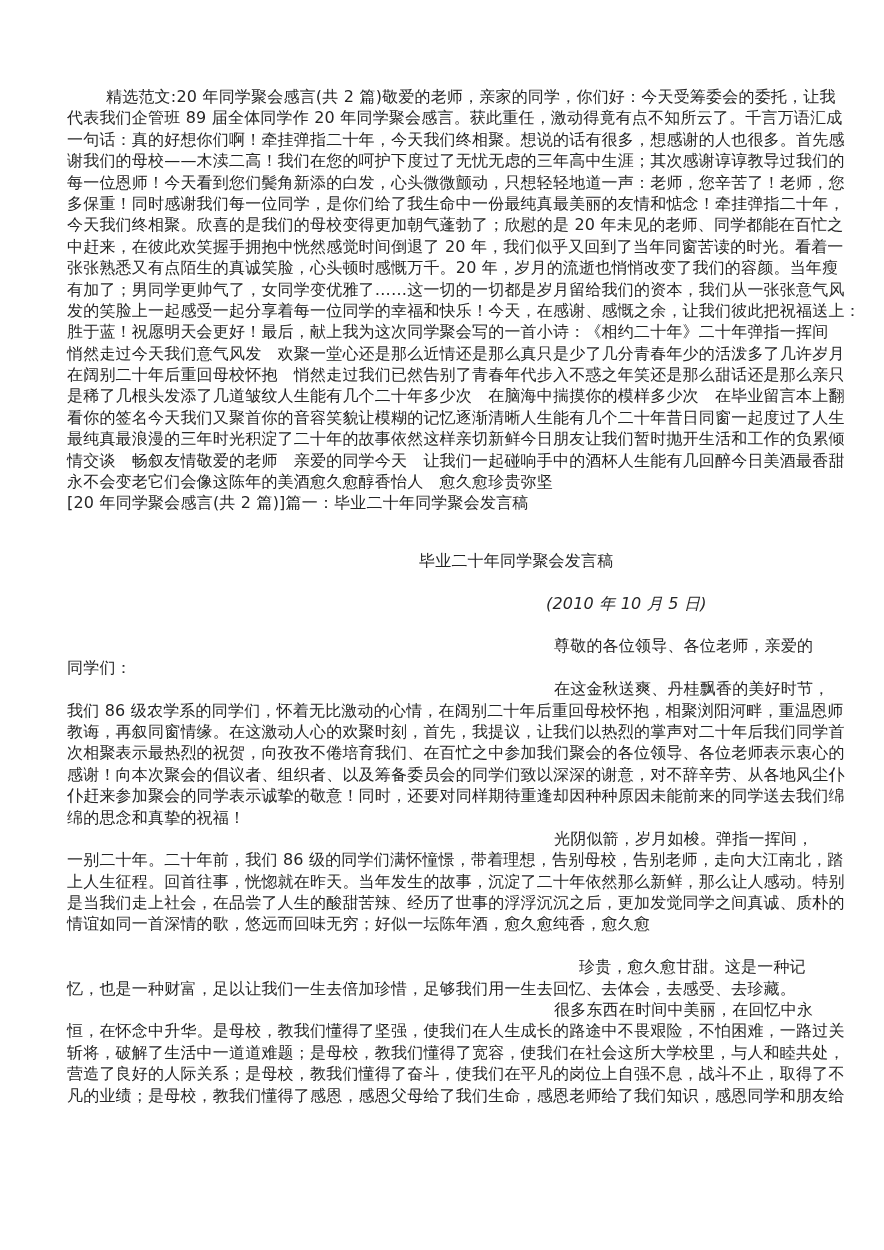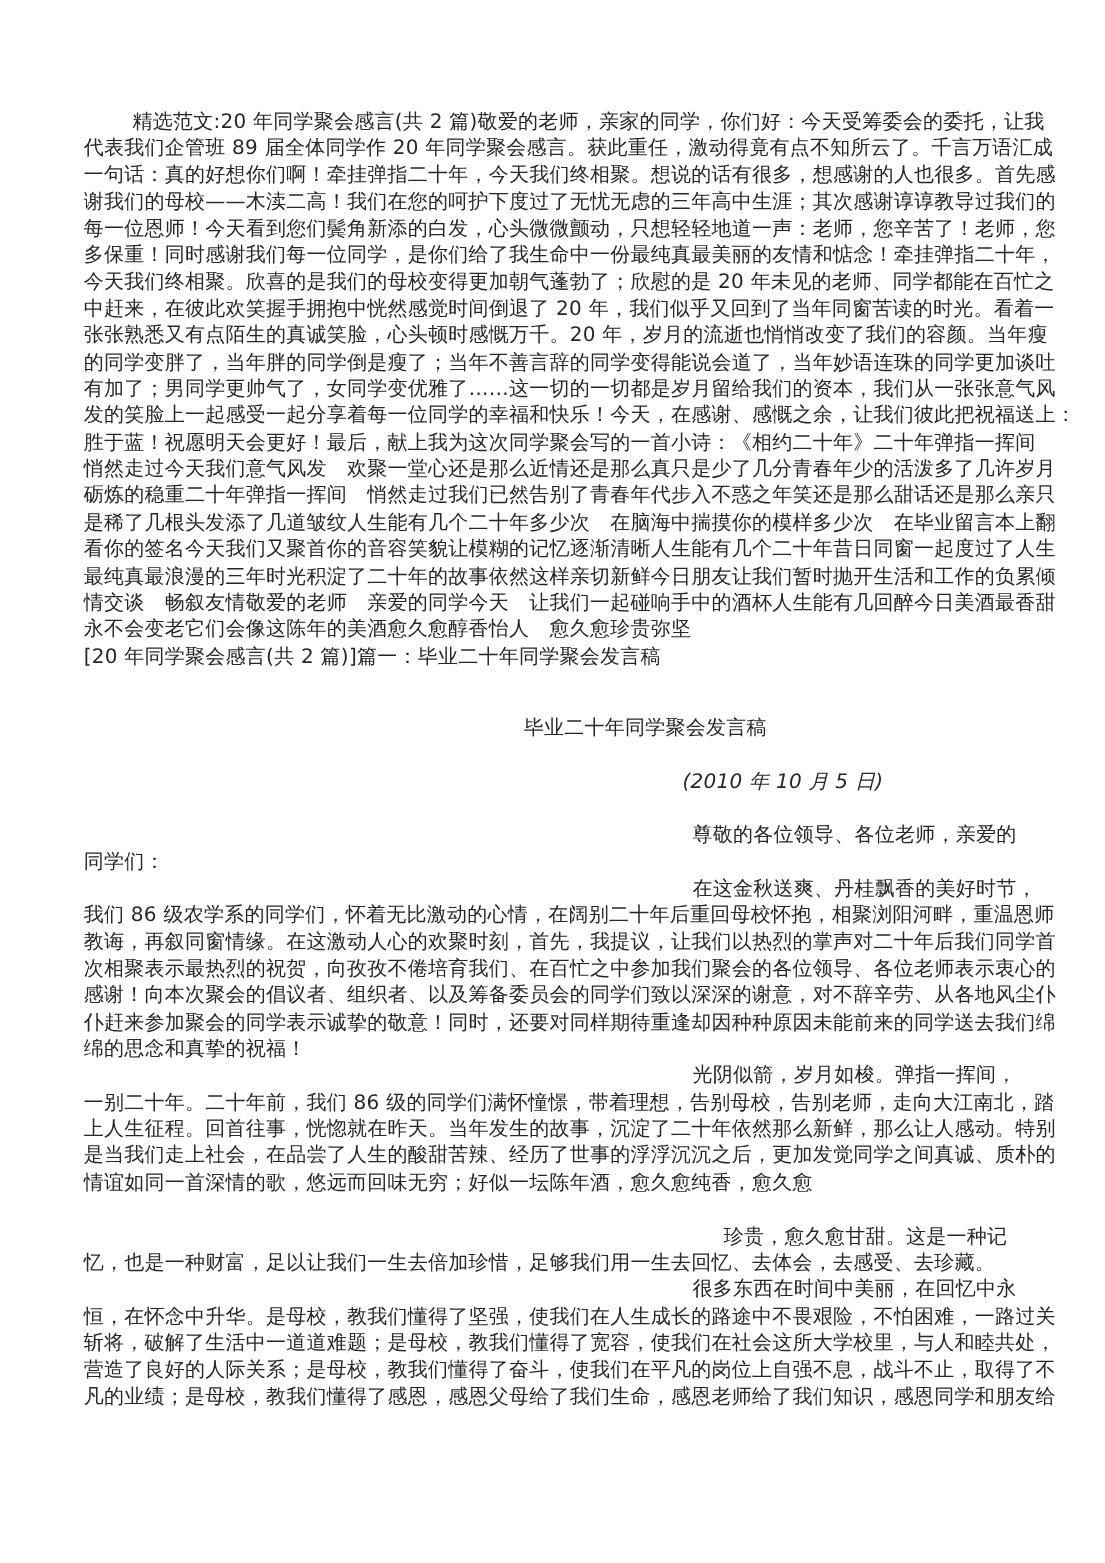--- a/index.html
+++ b/index.html
@@ -49,26 +49,25 @@
 <div class="doc-page" style="background: rgb(255, 255, 255); color: rgb(38, 38, 38);">
     <div class="line s-first">精选范文:20 年同学聚会感言(共 2 篇)敬爱的老师，亲家的同学，你们好：今天受筹委会的委托，让我</div>
     <div class="line s-body">代表我们企管班 89 届全体同学作 20 年同学聚会感言。获此重任，激动得竟有点不知所云了。千言万语汇成</div>
     <div class="line s-body">一句话：真的好想你们啊！牵挂弹指二十年，今天我们终相聚。想说的话有很多，想感谢的人也很多。首先感</div>
     <div class="line s-body">谢我们的母校——木渎二高！我们在您的呵护下度过了无忧无虑的三年高中生涯；其次感谢谆谆教导过我们的</div>
     <div class="line s-body">每一位恩师！今天看到您们鬓角新添的白发，心头微微颤动，只想轻轻地道一声：老师，您辛苦了！老师，您</div>
     <div class="line s-body">多保重！同时感谢我们每一位同学，是你们给了我生命中一份最纯真最美丽的友情和惦念！牵挂弹指二十年，</div>
     <div class="line s-body">今天我们终相聚。欣喜的是我们的母校变得更加朝气蓬勃了；欣慰的是 20 年未见的老师、同学都能在百忙之</div>
     <div class="line s-body">中赶来，在彼此欢笑握手拥抱中恍然感觉时间倒退了 20 年，我们似乎又回到了当年同窗苦读的时光。看着一</div>
     <div class="line s-body">张张熟悉又有点陌生的真诚笑脸，心头顿时感慨万千。20 年，岁月的流逝也悄悄改变了我们的容颜。当年瘦</div>
-    <div class="line s-body">的同学变胖了，当年胖的同学倒是瘦了；当年不善言辞的同学变得能说会道了，当年妙语连珠的同学更加谈吐</div>
     <div class="line s-body">有加了；男同学更帅气了，女同学变优雅了……这一切的一切都是岁月留给我们的资本，我们从一张张意气风</div>
     <div class="line s-body">发的笑脸上一起感受一起分享着每一位同学的幸福和快乐！今天，在感谢、感慨之余，让我们彼此把祝福送上：</div>
     <div class="line s-body">胜于蓝！祝愿明天会更好！最后，献上我为这次同学聚会写的一首小诗：《相约二十年》二十年弹指一挥间</div>
     <div class="line s-body">悄然走过今天我们意气风发　欢聚一堂心还是那么近情还是那么真只是少了几分青春年少的活泼多了几许岁月</div>
-    <div class="line s-body">砺炼的稳重二十年弹指一挥间　悄然走过我们已然告别了青春年代步入不惑之年笑还是那么甜话还是那么亲只</div>
+    <div class="line s-body">在阔别二十年后重回母校怀抱　悄然走过我们已然告别了青春年代步入不惑之年笑还是那么甜话还是那么亲只</div>
     <div class="line s-body">是稀了几根头发添了几道皱纹人生能有几个二十年多少次　在脑海中揣摸你的模样多少次　在毕业留言本上翻</div>
     <div class="line s-body">看你的签名今天我们又聚首你的音容笑貌让模糊的记忆逐渐清晰人生能有几个二十年昔日同窗一起度过了人生</div>
     <div class="line s-body">最纯真最浪漫的三年时光积淀了二十年的故事依然这样亲切新鲜今日朋友让我们暂时抛开生活和工作的负累倾</div>
     <div class="line s-body">情交谈　畅叙友情敬爱的老师　亲爱的同学今天　让我们一起碰响手中的酒杯人生能有几回醉今日美酒最香甜</div>
     <div class="line s-body">永不会变老它们会像这陈年的美酒愈久愈醇香怡人　愈久愈珍贵弥坚</div>
     <div class="line s-body">[20 年同学聚会感言(共 2 篇)]篇一：毕业二十年同学聚会发言稿</div>
     <div class="line s-center">毕业二十年同学聚会发言稿</div>
     <div class="line s-blank"></div>
     <div class="line s-date">(2010 年 10 月 5 日)</div>
     <div class="line s-blank"></div>

